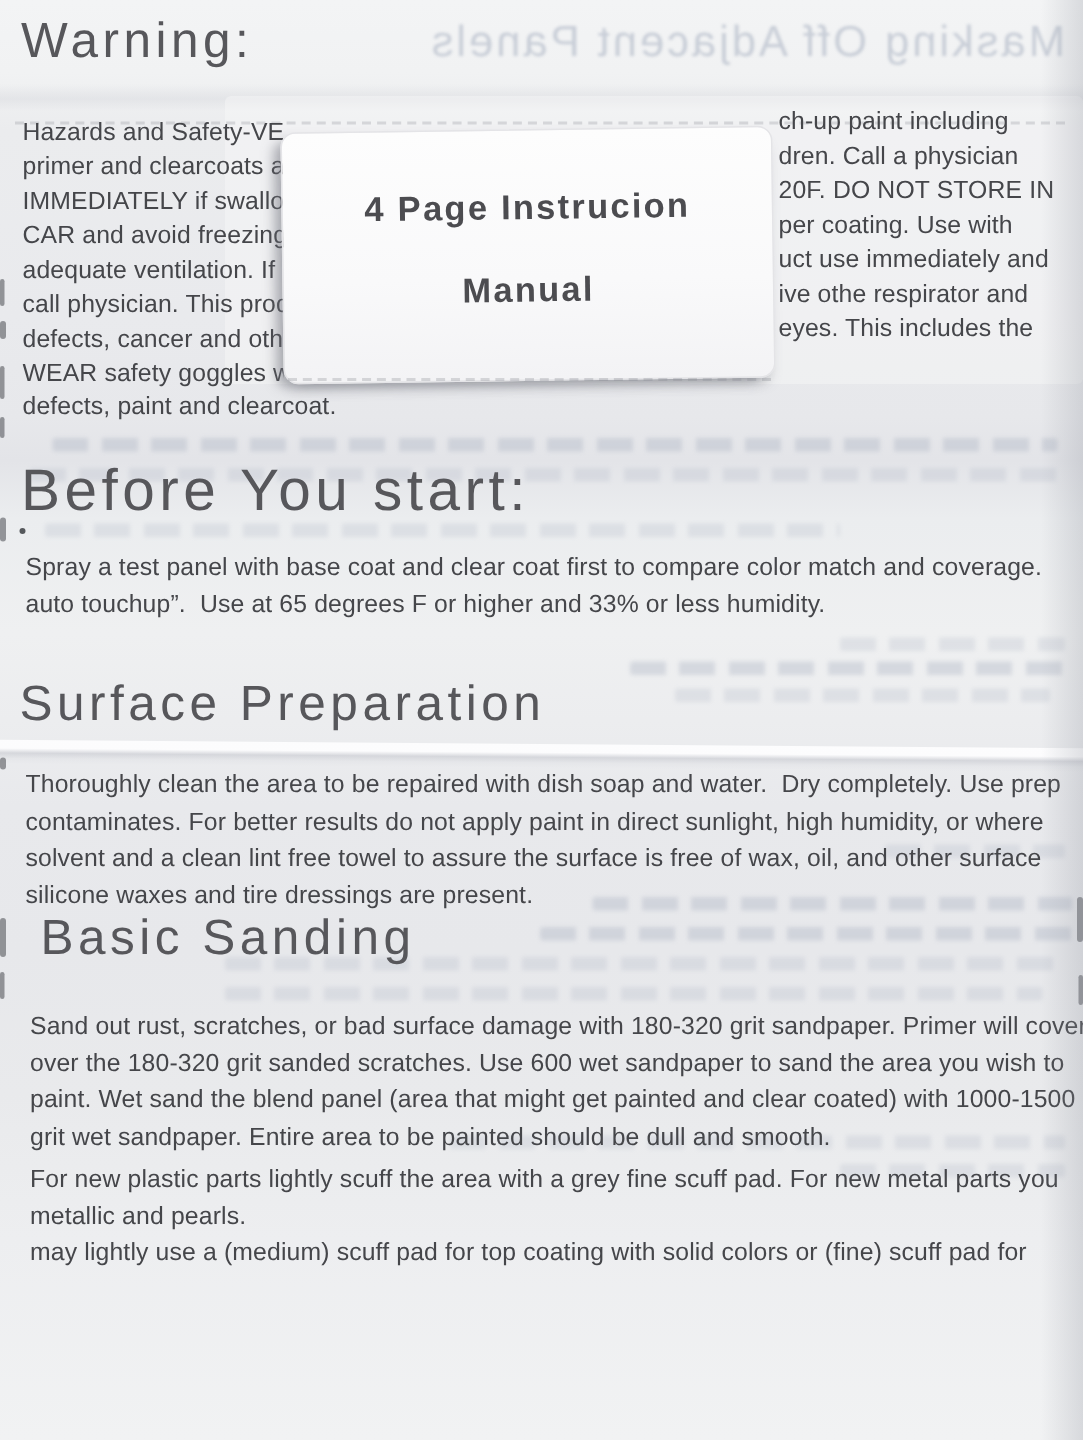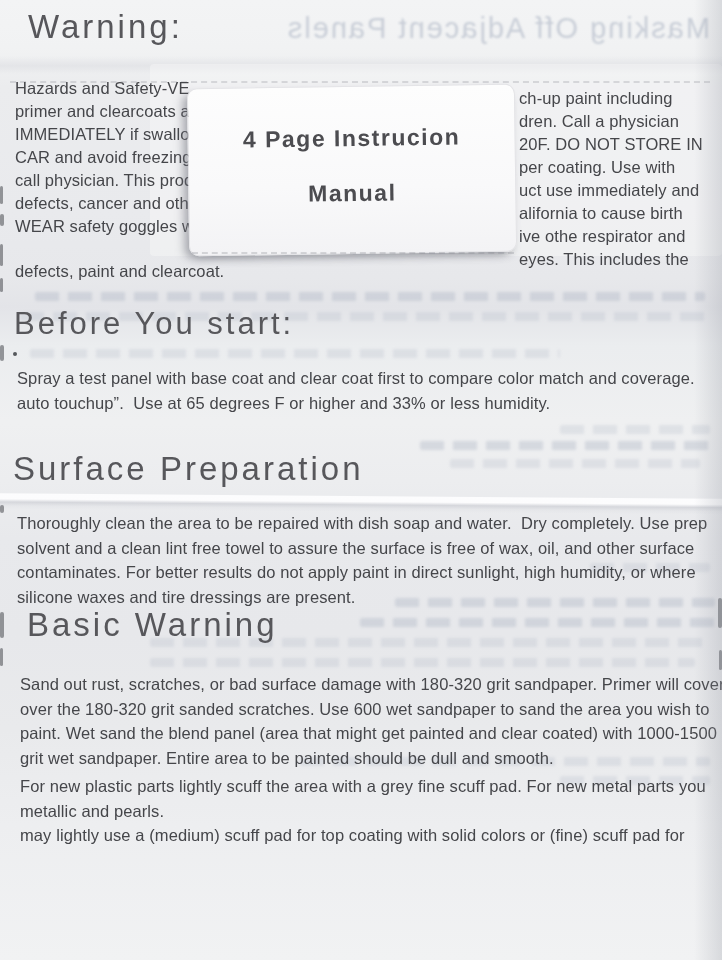--- a/index.html
+++ b/index.html
@@ -6,21 +6,21 @@
   #photo {
     position:relative; width:722px; height:960px; overflow:hidden;
     font-family:"Liberation Sans","DejaVu Sans",sans-serif;
     background:linear-gradient(180deg,
       #f3f4f5 0%, #f1f2f3 5%, #ebecee 9%, #e9eaed 22%, #e7e8eb 29%,
       #e3e4e8 32%, #ebedef 36%, #eff0f1 44%, #ecedef 50%, #e8e9ec 56%,
       #e7e8eb 66%, #e9eaec 76%, #edeef0 86%, #f1f2f3 100%);
   }
   .abs { position:absolute; }
   .heading {
-    font-size:31px; letter-spacing:3px; color:#57575b;
+    font-size:39px; letter-spacing:3px; color:#57575b;
     white-space:pre; font-weight:400;
   }
   .line {
     white-space:pre; font-size:16.5px; color:#45464a; letter-spacing:0.1px;
   }
   .warn-col .line { line-height:23px; }
   .para .line { line-height:24.6px; }
   .clip { overflow:hidden; }
   
   #sticker {
@@ -90,42 +90,42 @@
   <div class="abs bleed" style="left:420px;top:441px;width:295px"></div>
   <div class="abs bleed soft" style="left:450px;top:459px;width:250px"></div>
   <div class="abs bleed soft" style="left:590px;top:563px;width:120px"></div>
   <div class="abs bleed" style="left:395px;top:598px;width:320px"></div>
   <div class="abs bleed" style="left:360px;top:618px;width:355px"></div>
   <div class="abs bleed soft" style="left:150px;top:638px;width:560px"></div>
   <div class="abs bleed soft" style="left:150px;top:658px;width:545px"></div>
   <div class="abs bleed soft" style="left:300px;top:757px;width:410px"></div>
   <div class="abs bleed soft" style="left:560px;top:776px;width:150px"></div>
 
-  <div class="abs heading" style="left:28px;top:8px;font-size:33px">Warning:</div>
+  <div class="abs heading" style="left:14px;top:8px;font-size:33px">Warning:</div>
 
   <div class="abs dashes" style="left:10px;top:81px;width:700px;opacity:.55"></div>
 
   <div class="abs warn-col clip" style="left:15px;top:77px;width:174px;height:186px">
     <div class="line">Hazards and Safety-VERY</div>
     <div class="line">primer and clearcoats ar</div>
     <div class="line">IMMEDIATELY if swallow</div>
     <div class="line">CAR and avoid freezing.</div>
+    <div class="line">adequate ventilation. If</div>
     <div class="line">call physician. This prod</div>
     <div class="line">defects, cancer and othe</div>
     <div class="line">WEAR safety goggles wh</div>
   </div>
   <div class="abs line" style="left:15px;top:262px">defects, paint and clearcoat.</div>
 
-  <div class="abs warn-col" style="left:519px;top:87px;width:203px">
+  <div class="abs warn-col" style="left:519px;top:70px;width:203px">
     <div class="line">ch-up paint including</div>
     <div class="line">dren. Call a physician</div>
     <div class="line">20F. DO NOT STORE IN</div>
     <div class="line">per coating. Use with</div>
     <div class="line">uct use immediately and</div>
-    <div class="line">alifornia to cause birth</div>
     <div class="line">ive othe respirator and</div>
     <div class="line">eyes. This includes the</div>
   </div>
 
   <div class="abs" id="sticker">
     <div class="sticker-text" style="margin-top:38px">4 Page Instrucion</div>
     <div class="sticker-text" style="margin-top:28px">Manual</div>
   </div>
   <div class="abs dashes" style="left:192px;top:252px;width:322px;opacity:.6"></div>
 
@@ -135,26 +135,26 @@
     <div class="line">Spray a test panel with base coat and clear coat first to compare color match and coverage.</div>
     <div class="line">auto touchup”.  Use at 65 degrees F or higher and 33% or less humidity.</div>
   </div>
 
   <div class="abs heading" style="left:13px;top:450px;font-size:33px">Surface Preparation</div>
 
   <div class="abs" id="fold-edge"></div>
 
   <div class="abs para" style="left:17px;top:511px">
     <div class="line">Thoroughly clean the area to be repaired with dish soap and water.  Dry completely. Use prep</div>
+    <div class="line">contaminates. For better results do not apply paint in direct sunlight, high humidity, or where</div>
     <div class="line">solvent and a clean lint free towel to assure the surface is free of wax, oil, and other surface</div>
-    <div class="line">contaminates. For better results do not apply paint in direct sunlight, high humidity, or where</div>
     <div class="line">silicone waxes and tire dressings are present.</div>
   </div>
 
-  <div class="abs heading" style="left:27px;top:606px;font-size:33px">Basic Warning</div>
+  <div class="abs heading" style="left:27px;top:606px;font-size:33px">Basic Sanding</div>
   <div class="abs para" style="left:20px;top:672px">
     <div class="line">Sand out rust, scratches, or bad surface damage with 180-320 grit sandpaper. Primer will cover</div>
     <div class="line">over the 180-320 grit sanded scratches. Use 600 wet sandpaper to sand the area you wish to</div>
     <div class="line">paint. Wet sand the blend panel (area that might get painted and clear coated) with 1000-1500</div>
     <div class="line">grit wet sandpaper. Entire area to be painted should be dull and smooth.</div>
   </div>
   <div class="abs para" style="left:20px;top:774px">
     <div class="line">For new plastic parts lightly scuff the area with a grey fine scuff pad. For new metal parts you</div>
     <div class="line">metallic and pearls.</div>
     <div class="line">may lightly use a (medium) scuff pad for top coating with solid colors or (fine) scuff pad for</div>

